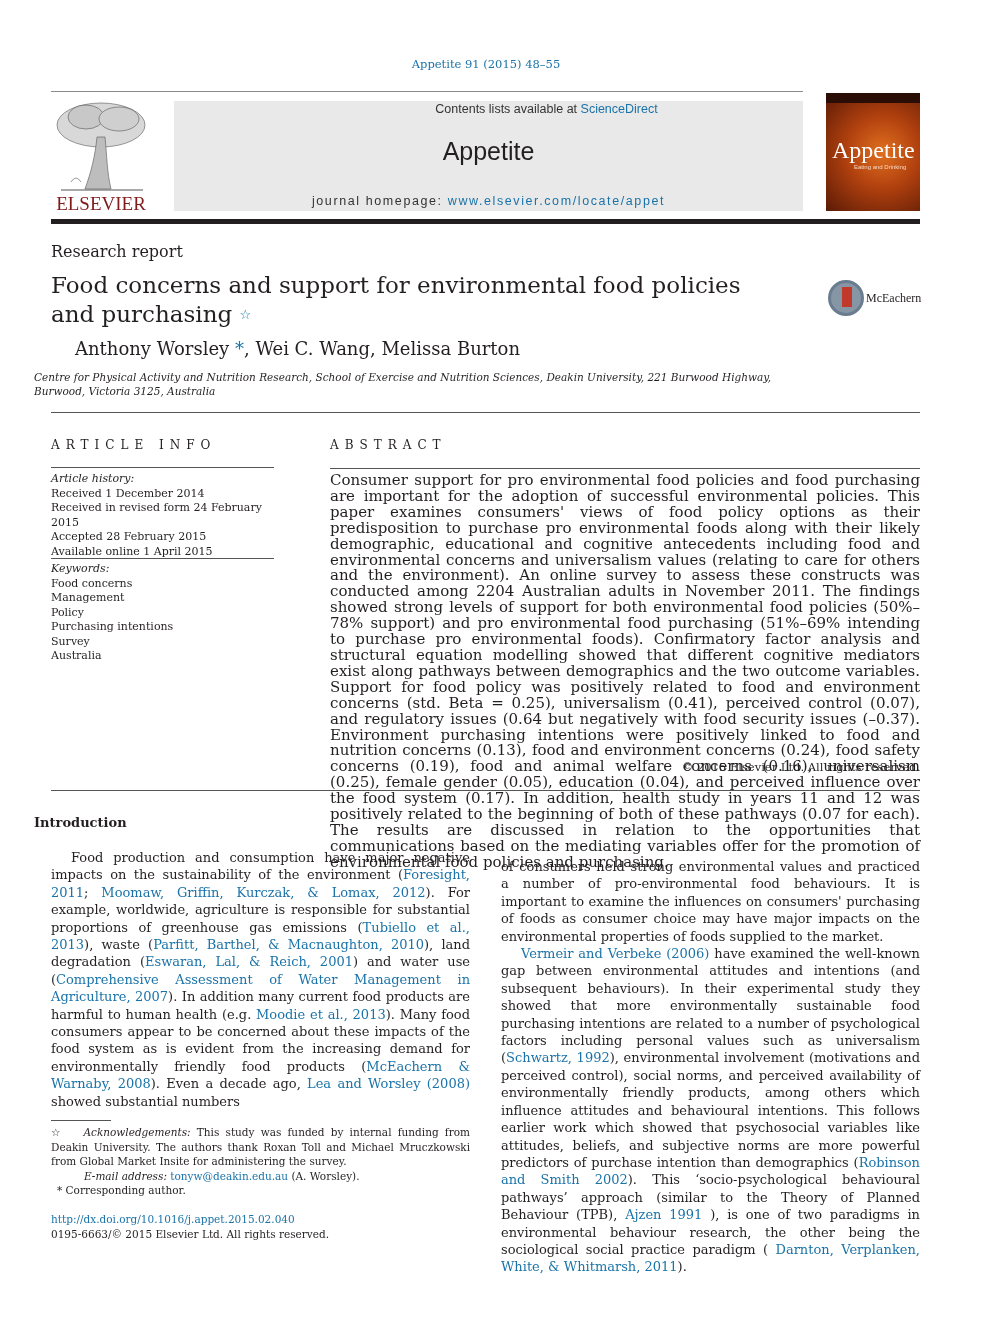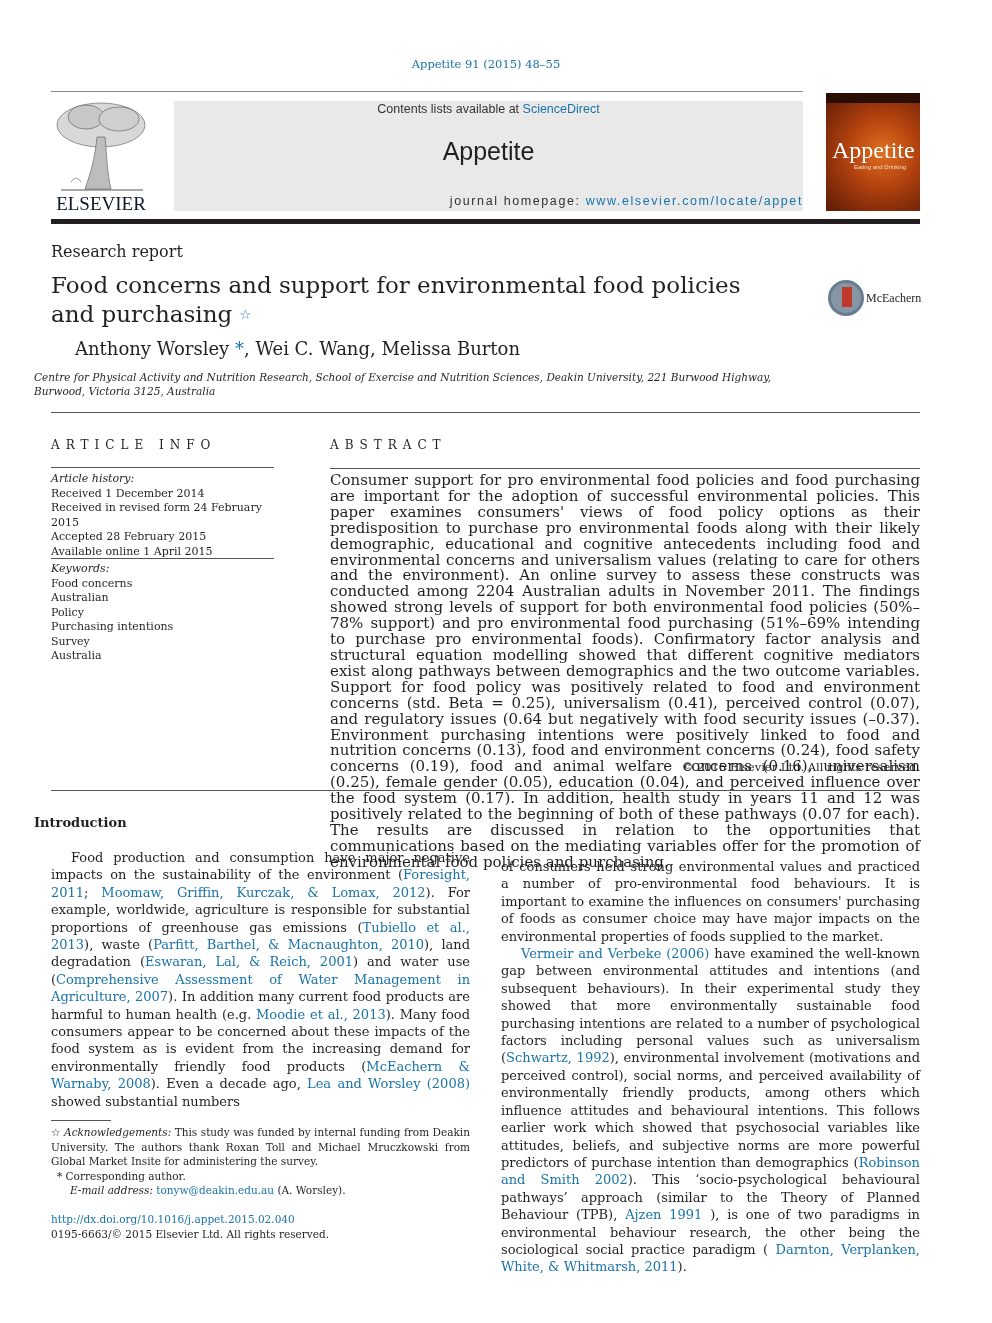--- a/index.html
+++ b/index.html
@@ -6,27 +6,27 @@
   html, body { width: 992px; height: 1323px; background: #ffffff; overflow: hidden; }
   body { position: relative; font-family: "DejaVu Serif", "Liberation Serif", serif; color: #231f20; }
   a, .link { color: #1a73a8; text-decoration: none; }
 
   .citation-header { position: absolute; top: 57px; left: 0; width: 972px; text-align: center;
     font-size: 11.5px; color: #1a73a8; }
 
   .masthead-topline { position: absolute; top: 91px; left: 51px; width: 752px; height: 1px; background: #8a8a8a; }
   .elsevier-logo { position: absolute; top: 97px; left: 51px; width: 100px; height: 114px; }
   .elsevier-word { position: absolute; top: 193px; left: 51px; width: 100px; text-align: center;
-    font-family: "Liberation Serif", serif; font-size: 19px; color: #0f172a; letter-spacing: 0px; }
+    font-family: "Liberation Serif", serif; font-size: 19px; color: #7f1d1d; letter-spacing: 0px; }
   .masthead-box { position: absolute; top: 101px; left: 174px; width: 629px; height: 110px; background: #e9e9e9; }
-  .contents-line { position: absolute; top: 102px; left: 174px; width: 629px; text-align: center;
+  .contents-line { position: absolute; top: 102px; left: 174px; width: 745px; text-align: center;
     font-family: "Liberation Sans", sans-serif; font-size: 12.5px; color: #333; }
   .journal-name { position: absolute; top: 137px; left: 174px; width: 629px; text-align: center;
     font-family: "Liberation Sans", sans-serif; font-size: 25px; color: #231f20; }
-  .homepage-line { position: absolute; top: 194px; left: 174px; width: 629px; text-align: right;
+  .homepage-line { position: absolute; top: 194px; left: 174px; width: 629px; text-align: center;
     font-family: "Liberation Sans", sans-serif; font-size: 12.5px; letter-spacing: 1.6px; color: #333; }
   .cover { position: absolute; top: 93px; left: 826px; width: 94px; height: 118px;
     background: radial-gradient(circle at 60% 50%, #e0701f 0%, #b0400e 45%, #5a1a06 100%); overflow: hidden; }
   .cover-top { position: absolute; top: 0; left: 0; width: 100%; height: 10px; background: #2a0d05; }
   .cover-title { position: absolute; top: 44px; left: 6px; font-family: "Liberation Serif", serif; font-size: 24px; color: #fff; }
   .cover-sub { position: absolute; top: 71px; left: 28px; font-family: "Liberation Sans", sans-serif; font-size: 6px; color: #f6d9c4; }
   .masthead-rule { position: absolute; top: 219px; left: 51px; width: 869px; height: 5px; background: #231f20; }
 
   .article-type { position: absolute; top: 242px; left: 51px; font-size: 16px; }
   .article-title { position: absolute; top: 271px; left: 51px; width: 700px; font-size: 23px; line-height: 29px; }
@@ -50,21 +50,21 @@
   .copyright { position: absolute; top: 760px; left: 330px; width: 590px; text-align: right; font-size: 11.5px; }
   .body-rule { position: absolute; top: 790px; left: 51px; width: 869px; height: 1px; background: #555; }
 
   .intro-head { position: absolute; top: 815px; left: 34px; font-size: 13px; font-weight: bold; }
   .col { position: absolute; width: 419px; font-size: 13px; line-height: 17.4px; text-align: justify; }
   .col p { text-indent: 20px; }
   .col p.noindent { text-indent: 0; margin-top: 44px; }
 
   .fn-rule { position: absolute; top: 1120px; left: 51px; width: 60px; height: 1px; background: #555; }
   .footnotes { position: absolute; top: 1125px; left: 51px; width: 419px; font-size: 10.5px; line-height: 14.5px; text-align: justify; }
-  .footnotes .it { font-style: italic; }
+  .footnotes .it { font-style: italic; margin-left: 14px; }
   .doi-block { position: absolute; top: 1212px; left: 51px; font-size: 10.5px; line-height: 14.5px; }
 </style>
 </head>
 <body>
 
 <div class="citation-header">Appetite 91 (2015) 48–55</div>
 <div class="masthead-topline"></div>
 
 <svg class="elsevier-logo" viewBox="0 0 100 114">
   <rect x="0" y="0" width="100" height="114" fill="#fff"></rect>
@@ -118,21 +118,21 @@
   <div class="label">Article history:</div>
   <div>Received 1 December 2014</div>
   <div>Received in revised form 24 February 2015</div>
   <div>Accepted 28 February 2015</div>
   <div>Available online 1 April 2015</div>
 </div>
 <div class="info-rule" style="top:558px;"></div>
 <div class="info-block" style="top:562px;">
   <div class="label">Keywords:</div>
   <div>Food concerns</div>
-  <div>Australian</div>
+  <div>Management</div>
   <div>Policy</div>
   <div>Purchasing intentions</div>
   <div>Survey</div>
   <div>Australia</div>
 </div>
 
 <div class="section-head-spaced" style="top:438px;left:330px;">ABSTRACT</div>
 <div class="abstract-rule"></div>
 <div class="abstract-text" lang="en">Consumer support for pro environmental food policies and food purchasing are important for the adoption of successful environmental policies. This paper examines consumers' views of food policy options as their predisposition to purchase pro environmental foods along with their likely demographic, educational and cognitive antecedents including food and environmental concerns and universalism values (relating to care for others and the environment). An online survey to assess these constructs was conducted among 2204 Australian adults in November 2011. The findings showed strong levels of support for both environmental food policies (50%–78% support) and pro environmental food purchasing (51%–69% intending to purchase pro environmental foods). Confirmatory factor analysis and structural equation modelling showed that different cognitive mediators exist along pathways between demographics and the two outcome variables. Support for food policy was positively related to food and environment concerns (std. Beta = 0.25), universalism (0.41), perceived control (0.07), and regulatory issues (0.64 but negatively with food security issues (–0.37). Environment purchasing intentions were positively linked to food and nutrition concerns (0.13), food and environment concerns (0.24), food safety concerns (0.19), food and animal welfare concerns (0.16), universalism (0.25), female gender (0.05), education (0.04), and perceived influence over the food system (0.17). In addition, health study in years 11 and 12 was positively related to the beginning of both of these pathways (0.07 for each). The results are discussed in relation to the opportunities that communications based on the mediating variables offer for the promotion of environmental food policies and purchasing.</div>
 <div class="copyright">© 2015 Elsevier Ltd. All rights reserved.</div>
@@ -146,24 +146,24 @@
   <p class="noindent"><span>of consumers held strong environmental values and practiced a number of pro-environmental food behaviours. It is important to examine the influences on consumers' purchasing of foods as consumer choice may have major impacts on the environmental properties of foods supplied to the market.</span></p>
   <p><a class="link">Vermeir and Verbeke (2006)</a><span> have examined the well-known gap between environmental attitudes and intentions (and subsequent behaviours). In their experimental study they showed that more environmentally sustainable food purchasing intentions are related to a number of psychological factors including personal values such as universalism (</span><a class="link">Schwartz, 1992</a><span>), environmental involvement (motivations and perceived control), social norms, and perceived availability of environmentally friendly products, among others which influence attitudes and behavioural intentions. This follows earlier work which showed that psychosocial variables like attitudes, beliefs, and subjective norms are more powerful predictors of purchase intention than demographics (</span><a class="link">Robinson and Smith 2002</a><span>). This ‘socio-psychological behavioural pathways’ approach (similar to the Theory of Planned Behaviour (TPB), </span><a class="link">Ajzen 1991</a><span> ), is one of two paradigms in environmental behaviour research, the other being the sociological social practice paradigm ( </span><a class="link">Darnton, Verplanken, White, &amp; Whitmarsh, 2011</a><span>).</span></p>
 </div>
 
 <div class="fn-rule"></div>
 <div class="footnotes">
   <div>
     <span>☆</span>
     <span class="it">Acknowledgements:</span><span> This study was funded by internal funding from Deakin University. The authors thank Roxan Toll and Michael Mruczkowski from Global Market Insite for administering the survey.</span>
   </div>
-  <div style="padding-left:6px;">
-    <span>*</span><span> Corresponding author.</span>
-  </div>
   <div style="padding-left:19px;">
     <span class="it">E-mail address:</span>
     <a class="link">tonyw@deakin.edu.au</a><span> (A. Worsley).</span>
+  </div>
+  <div style="padding-left:6px;">
+    <span>*</span><span> Corresponding author.</span>
   </div>
 </div>
 <div class="doi-block">
   <div><a class="link">http://dx.doi.org/10.1016/j.appet.2015.02.040</a></div>
   <div>0195-6663/© 2015 Elsevier Ltd. All rights reserved.</div>
 </div>
 
 </body></html>

